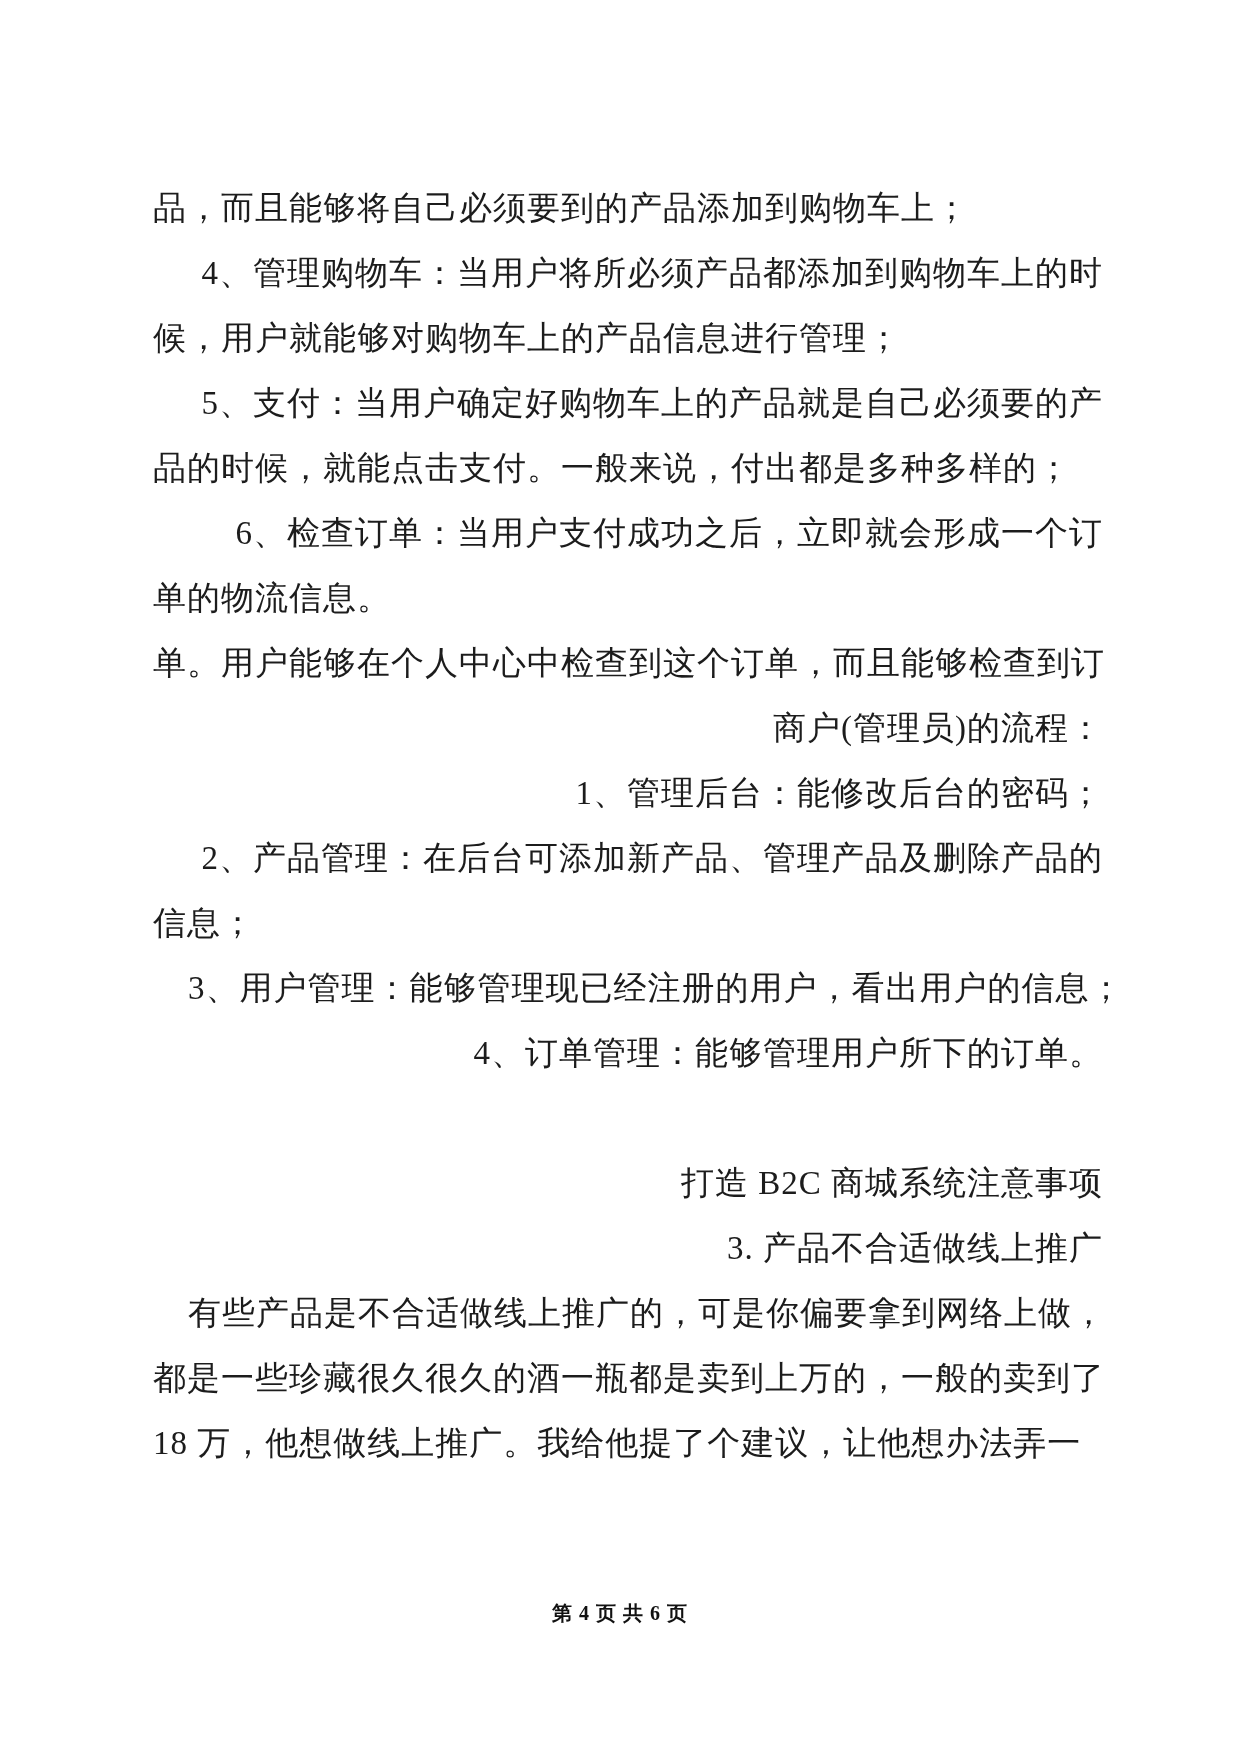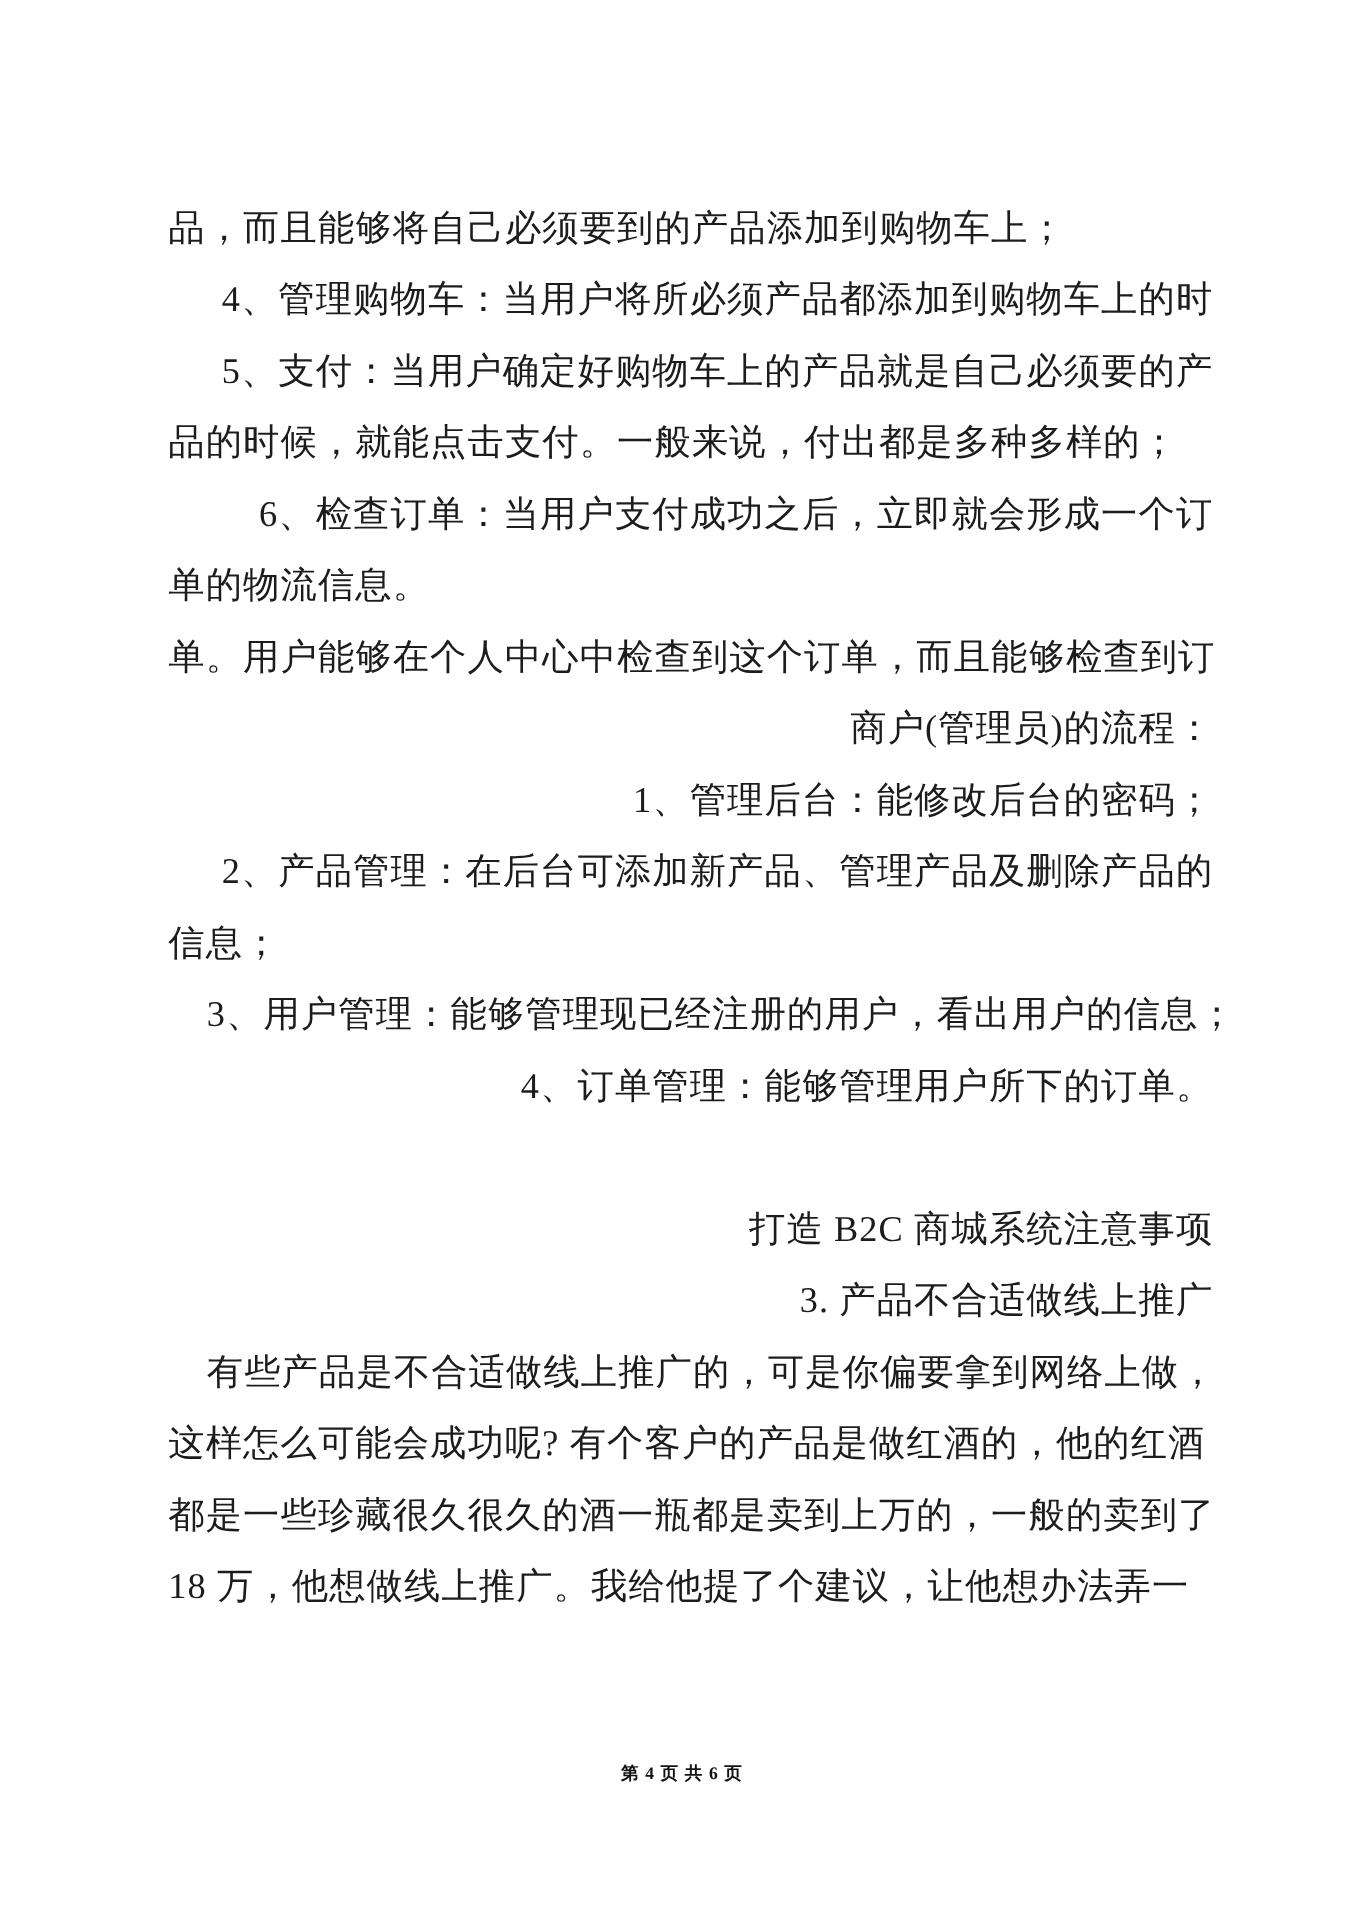--- a/index.html
+++ b/index.html
@@ -36,48 +36,48 @@
     text-align: right;
   }
   .page-footer {
     position: absolute;
     top: 1596px;
     left: 0;
     width: 100%;
     height: 34px;
     line-height: 34px;
     text-align: center;
-    font-size: 16px;
+    font-size: 20px;
     font-weight: 700;
     color: #111111;
     letter-spacing: 1px;
   }
 </style>
 </head>
 <body>
 
 <div class="page" style="background: rgb(255, 255, 255);">
   <div class="doc-body" id="doc-body" style="color: rgb(28, 28, 28);">
       <div class="line">品，而且能够将自己必须要到的产品添加到购物车上；</div>
       <div class="line indent">4、管理购物车：当用户将所必须产品都添加到购物车上的时</div>
+      <div class="line">候，用户就能够对购物车上的产品信息进行管理；</div>
       <div class="line indent">5、支付：当用户确定好购物车上的产品就是自己必须要的产</div>
       <div class="line">品的时候，就能点击支付。一般来说，付出都是多种多样的；</div>
       <div class="line indent">6、检查订单：当用户支付成功之后，立即就会形成一个订</div>
       <div class="line">单的物流信息。</div>
       <div class="line">单。用户能够在个人中心中检查到这个订单，而且能够检查到订</div>
       <div class="line indent">商户(管理员)的流程：</div>
       <div class="line indent">1、管理后台：能修改后台的密码；</div>
       <div class="line indent">2、产品管理：在后台可添加新产品、管理产品及删除产品的</div>
       <div class="line">信息；</div>
       <div class="line indent">3、用户管理：能够管理现已经注册的用户，看出用户的信息；</div>
       <div class="line indent">4、订单管理：能够管理用户所下的订单。</div>
       <div class="line"></div>
       <div class="line indent">打造 B2C 商城系统注意事项</div>
       <div class="line indent">3. 产品不合适做线上推广</div>
       <div class="line indent">有些产品是不合适做线上推广的，可是你偏要拿到网络上做，</div>
-      <div class="line">这样怎么可能会成功呢? 有个客户的产品是做红酒的，他的红酒</div>
       <div class="line">都是一些珍藏很久很久的酒一瓶都是卖到上万的，一般的卖到了</div>
       <div class="line">18 万，他想做线上推广。我给他提了个建议，让他想办法弄一</div>
     </div>
   <div class="page-footer">
     <span>第 4 页 共 6 页</span>
   </div>
 </div>
 
 </body></html>

